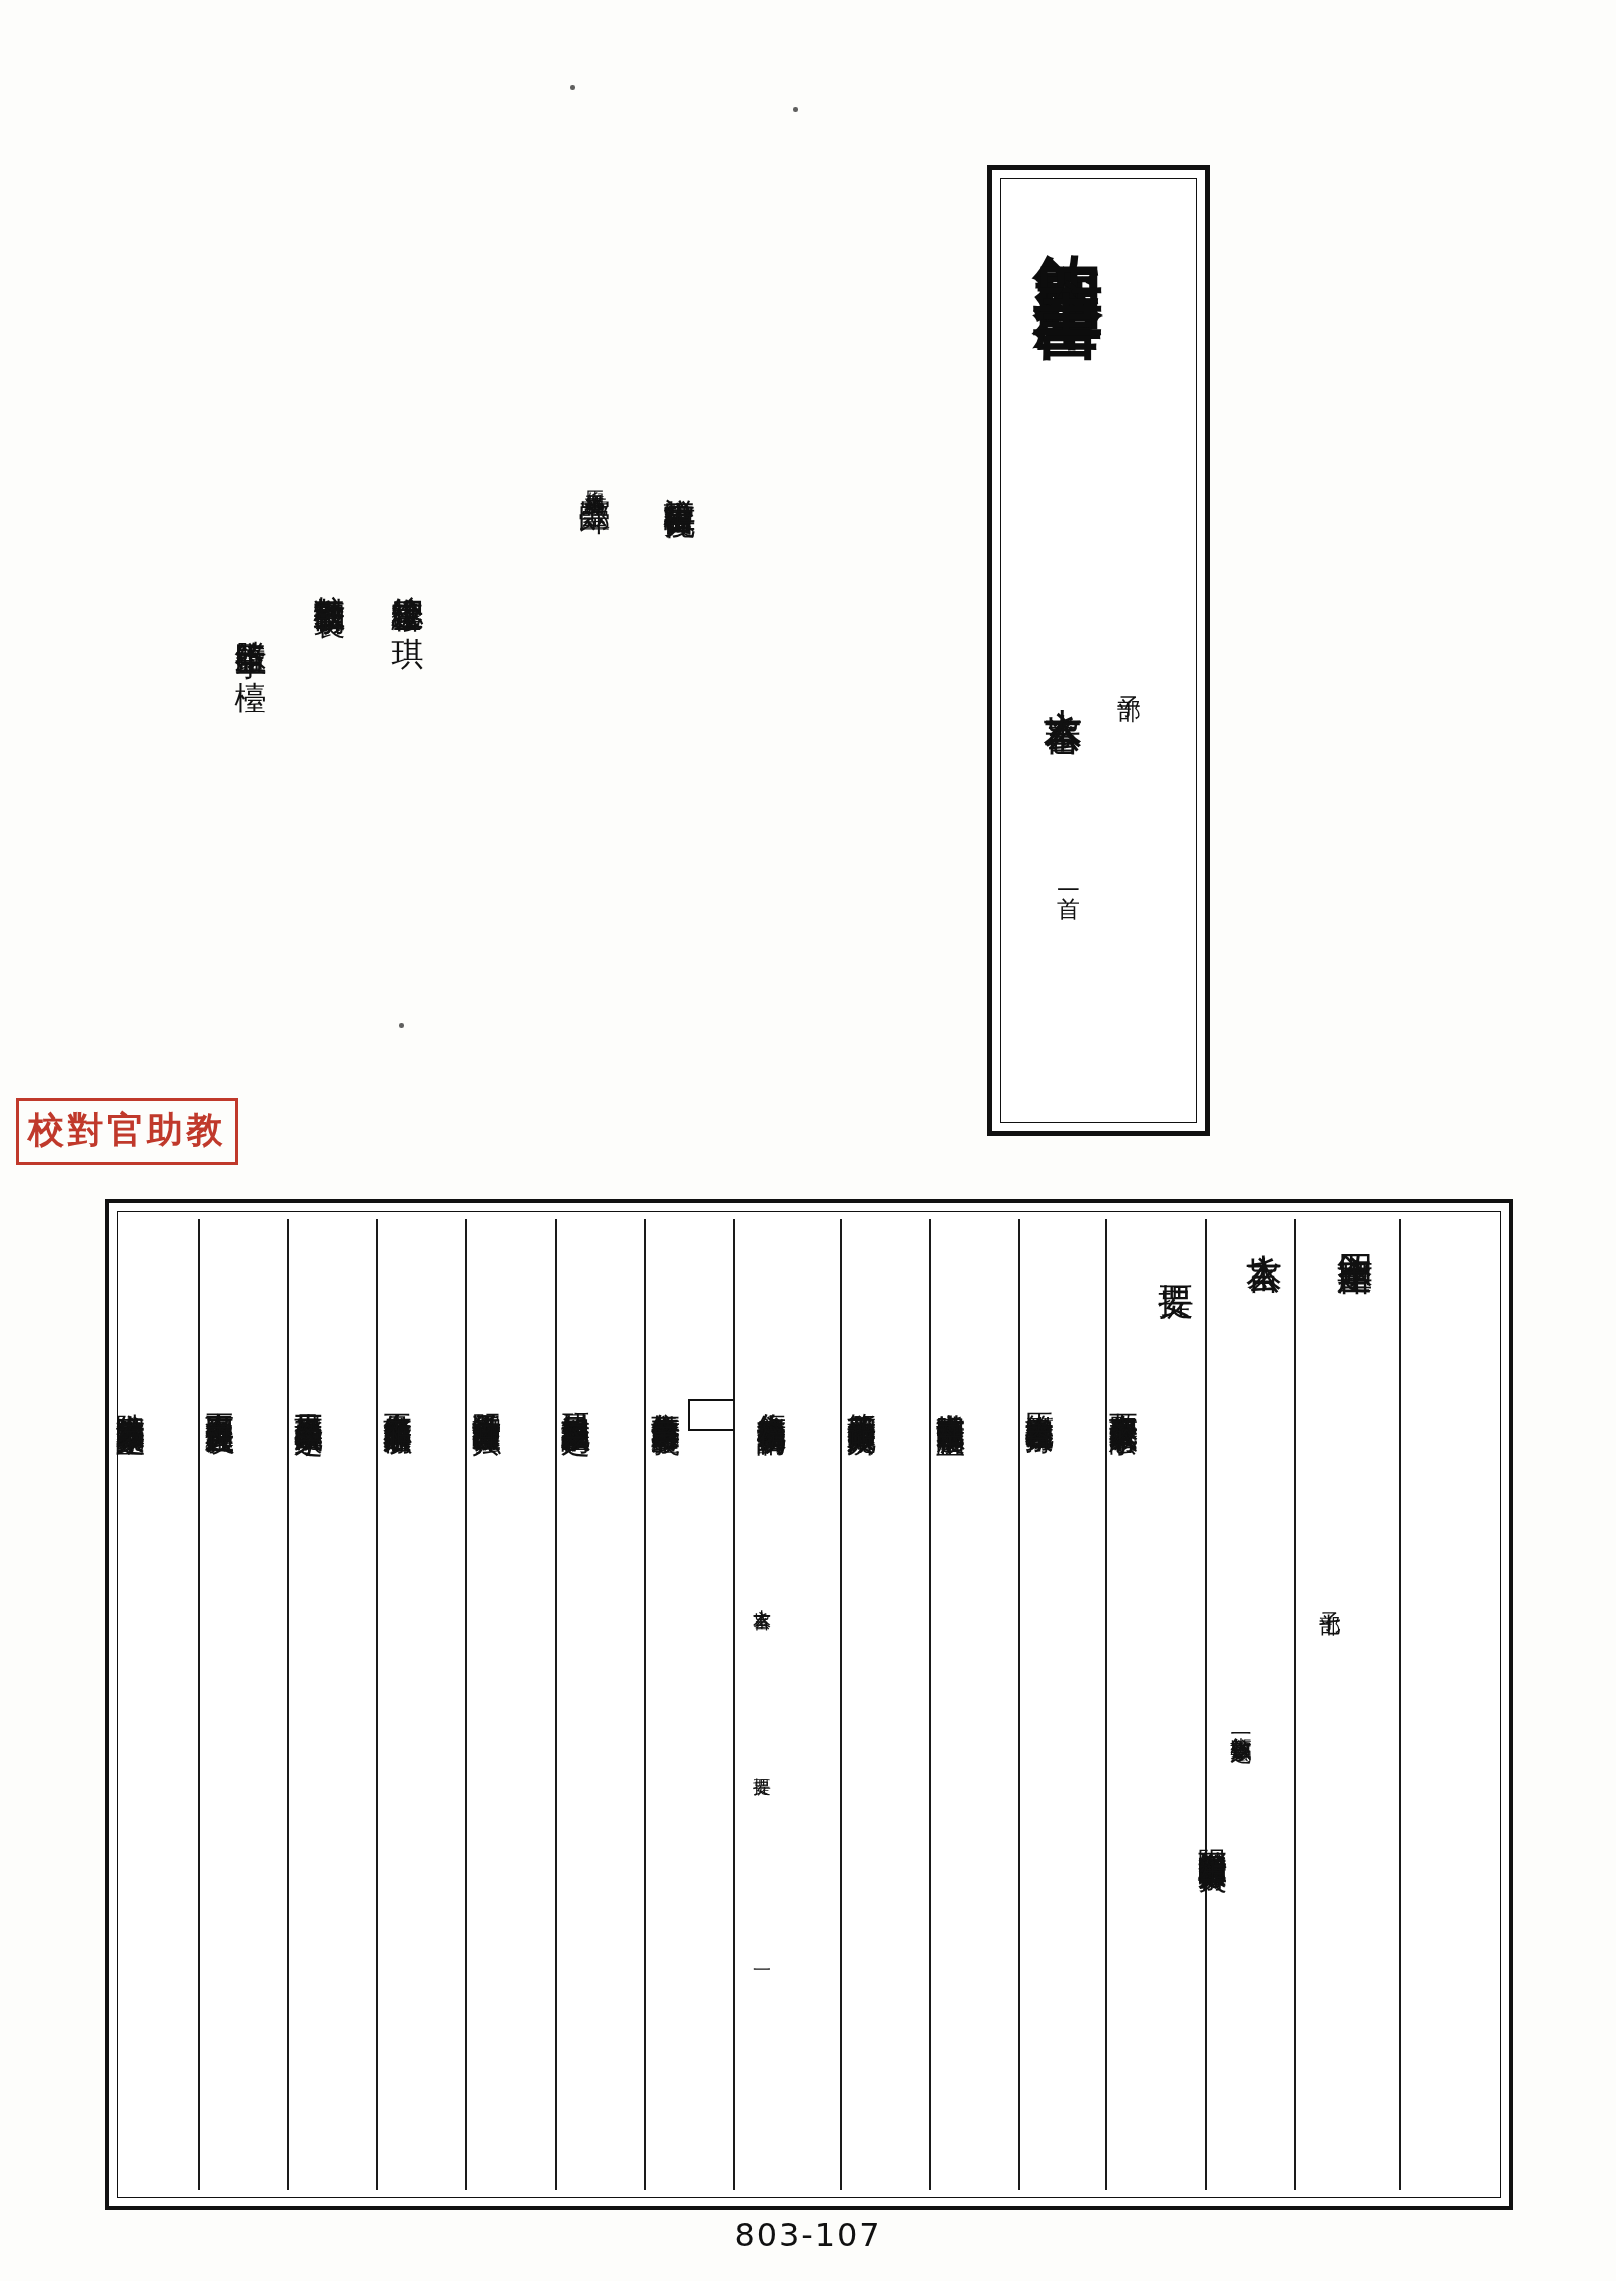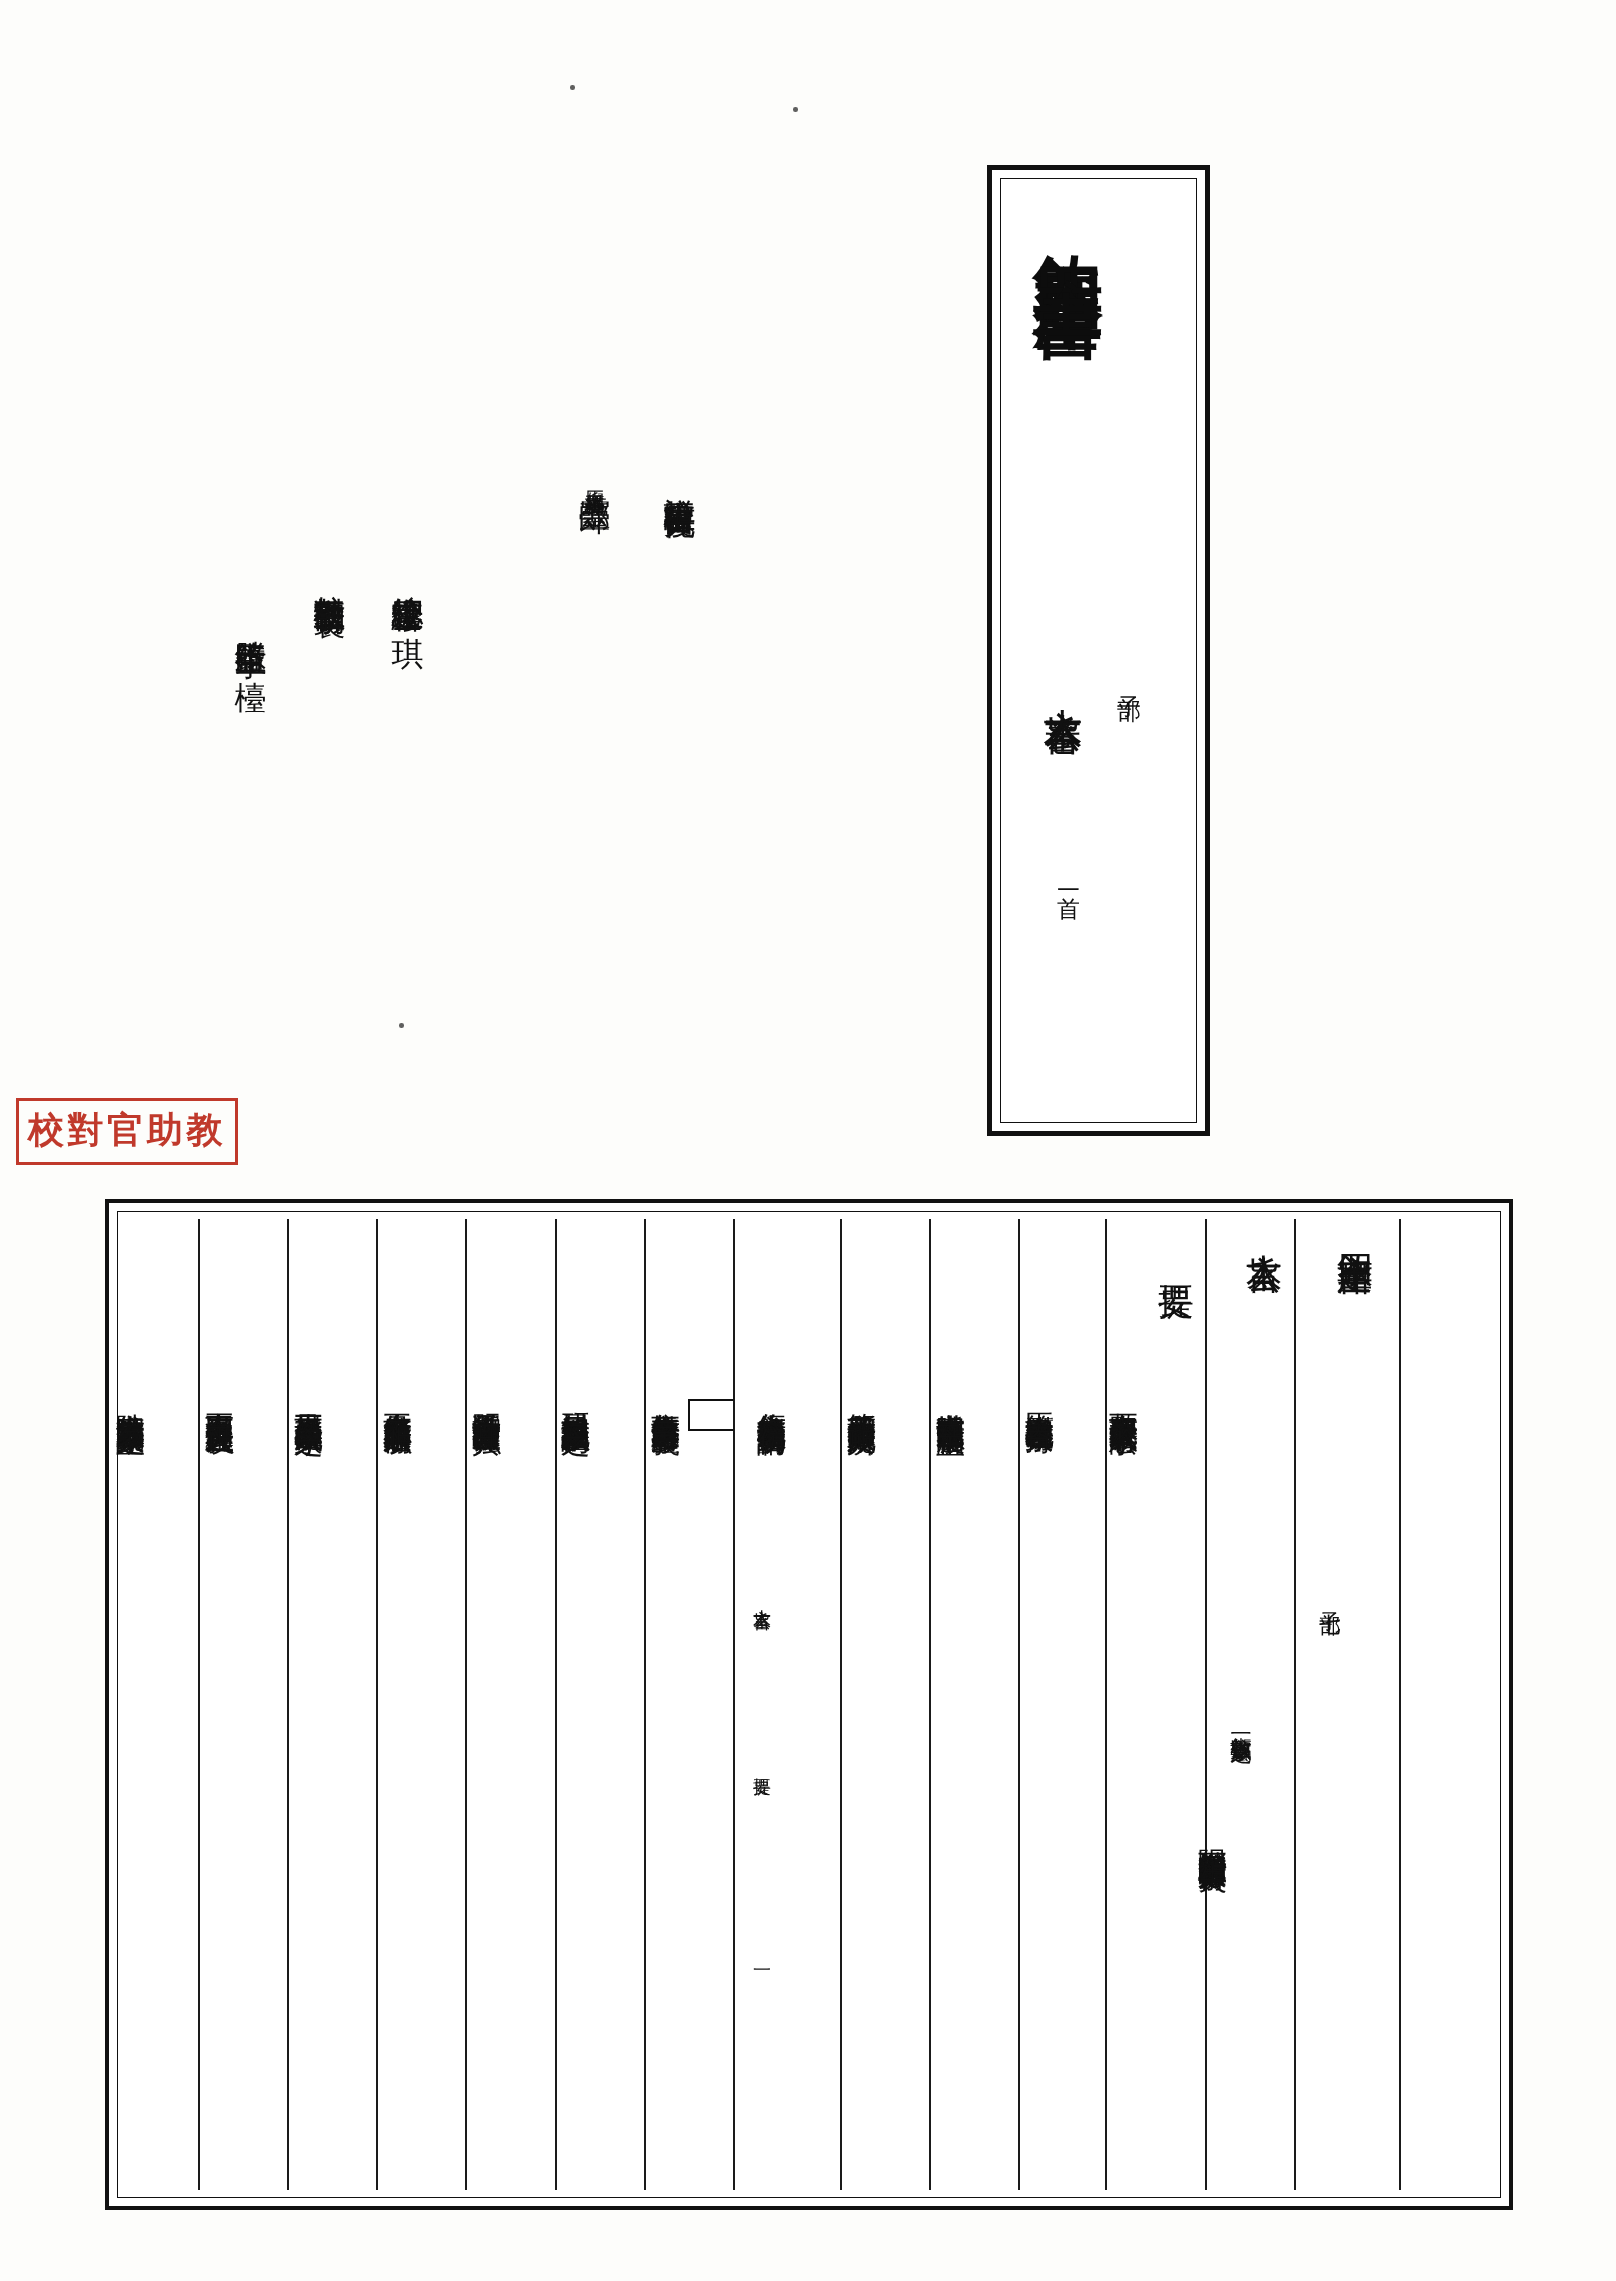--- a/index.html
+++ b/index.html
@@ -291,15 +291,16 @@
   <div class="vtext bcol" style="left:116px; top:1390px;">宋陸儁注之舛失蓋亦如說易家之不主象</div>
 
   <div class="vtext bcol" style="left:1109px; top:1390px;">數而專言義理者然太玄大意本有取乎陰</div>
   <div class="vtext bcol" style="left:1198px; top:1827px;">陽消息而贊辭所斷吉凶亦皆據人事得失</div>
 
   <div class="kesi-box"></div>
   <div class="vtext mini-label" style="left:753px; top:1595px;">太玄本旨</div>
   <div class="vtext mini-label" style="left:753px; top:1764px;">提要</div>
   <div class="vtext mini-label" style="left:753px; top:1960px;">一</div>
 
+  <div class="page-number">803-107</div>
 
 </div>
 
 
 </body></html>

